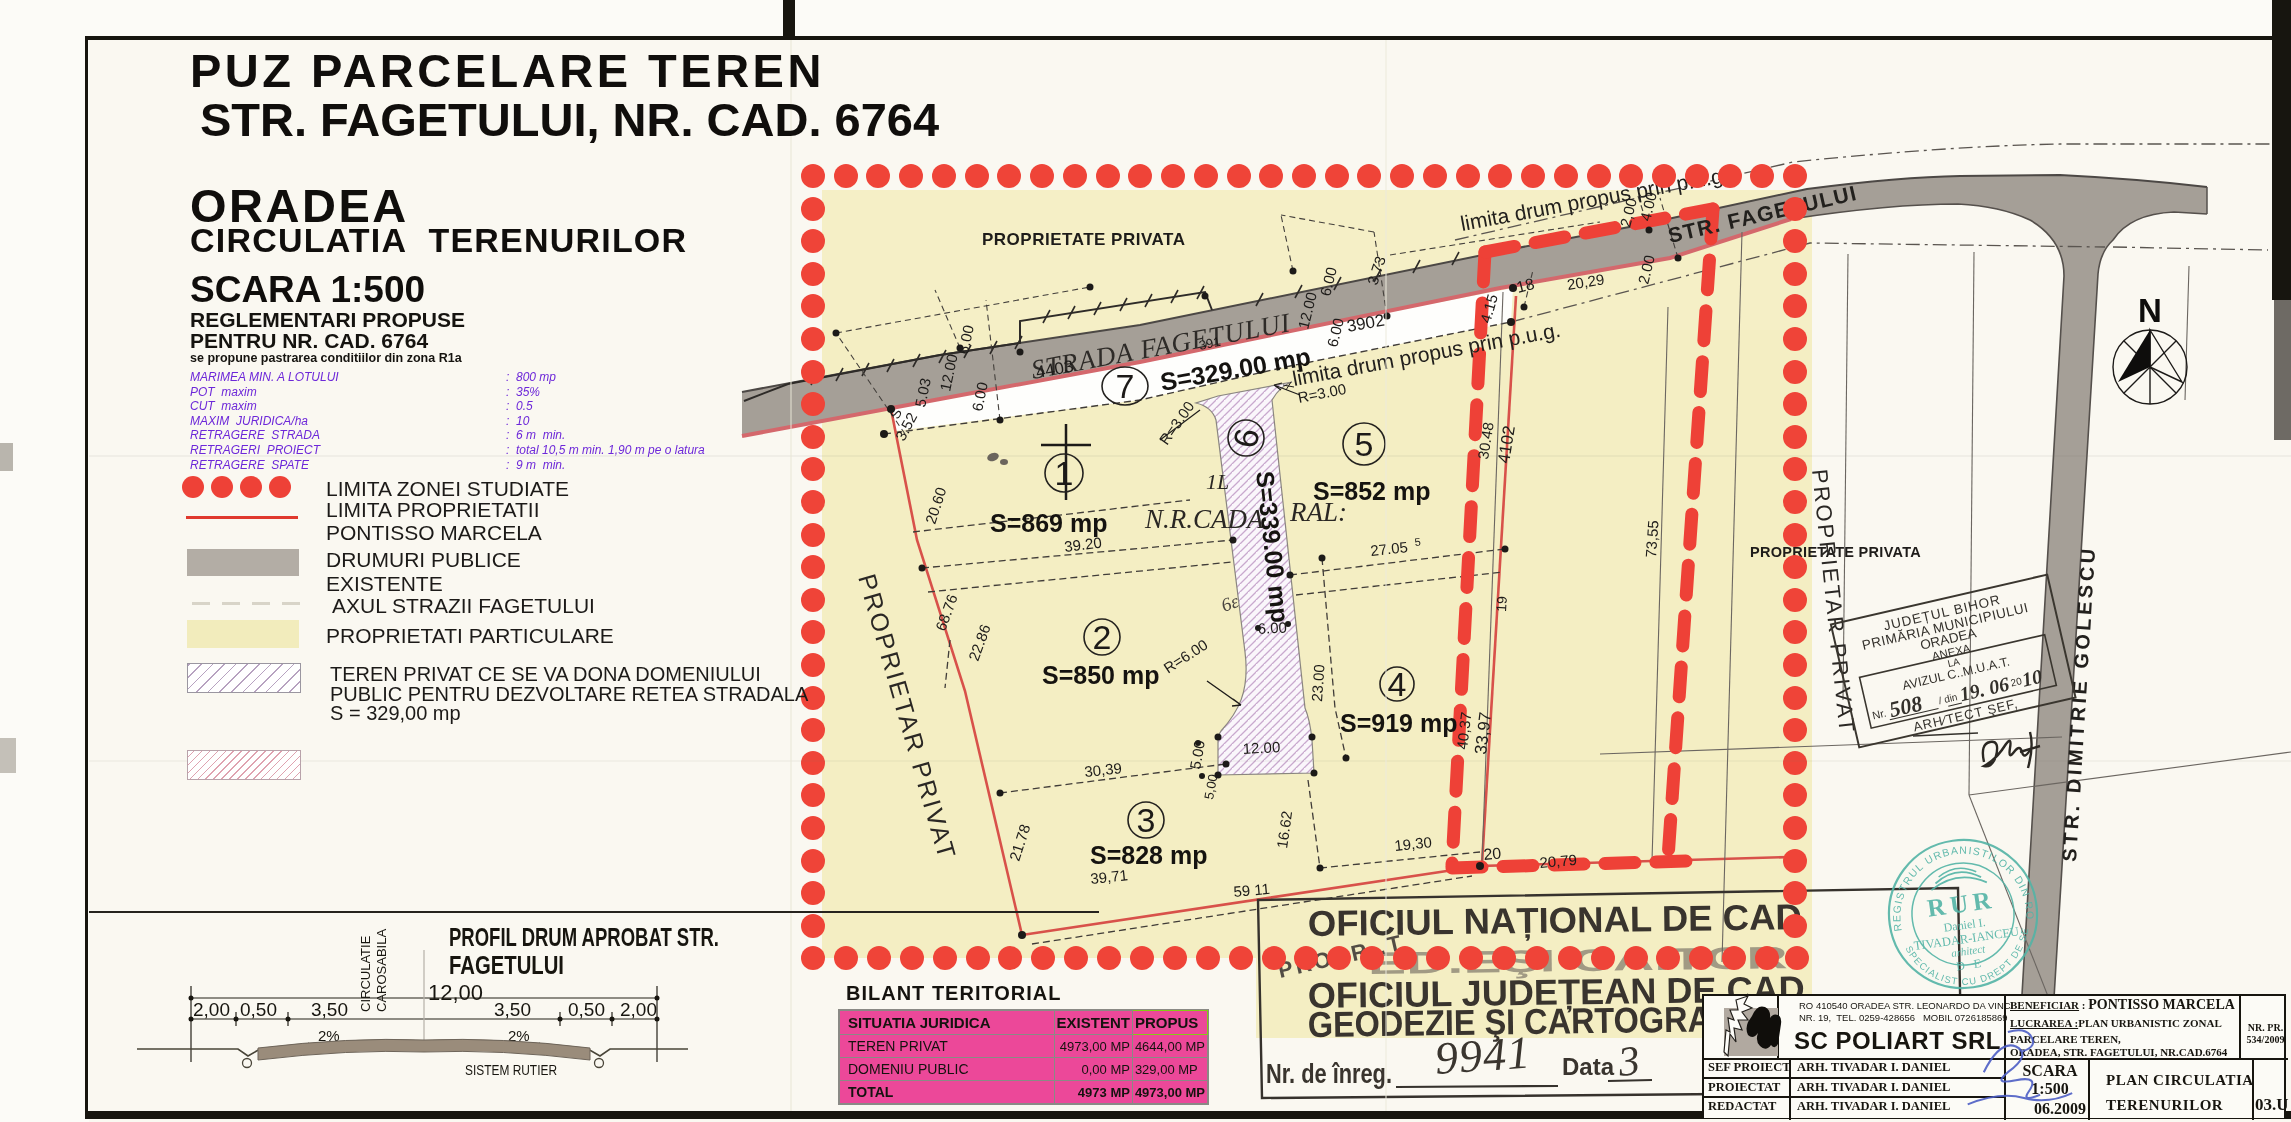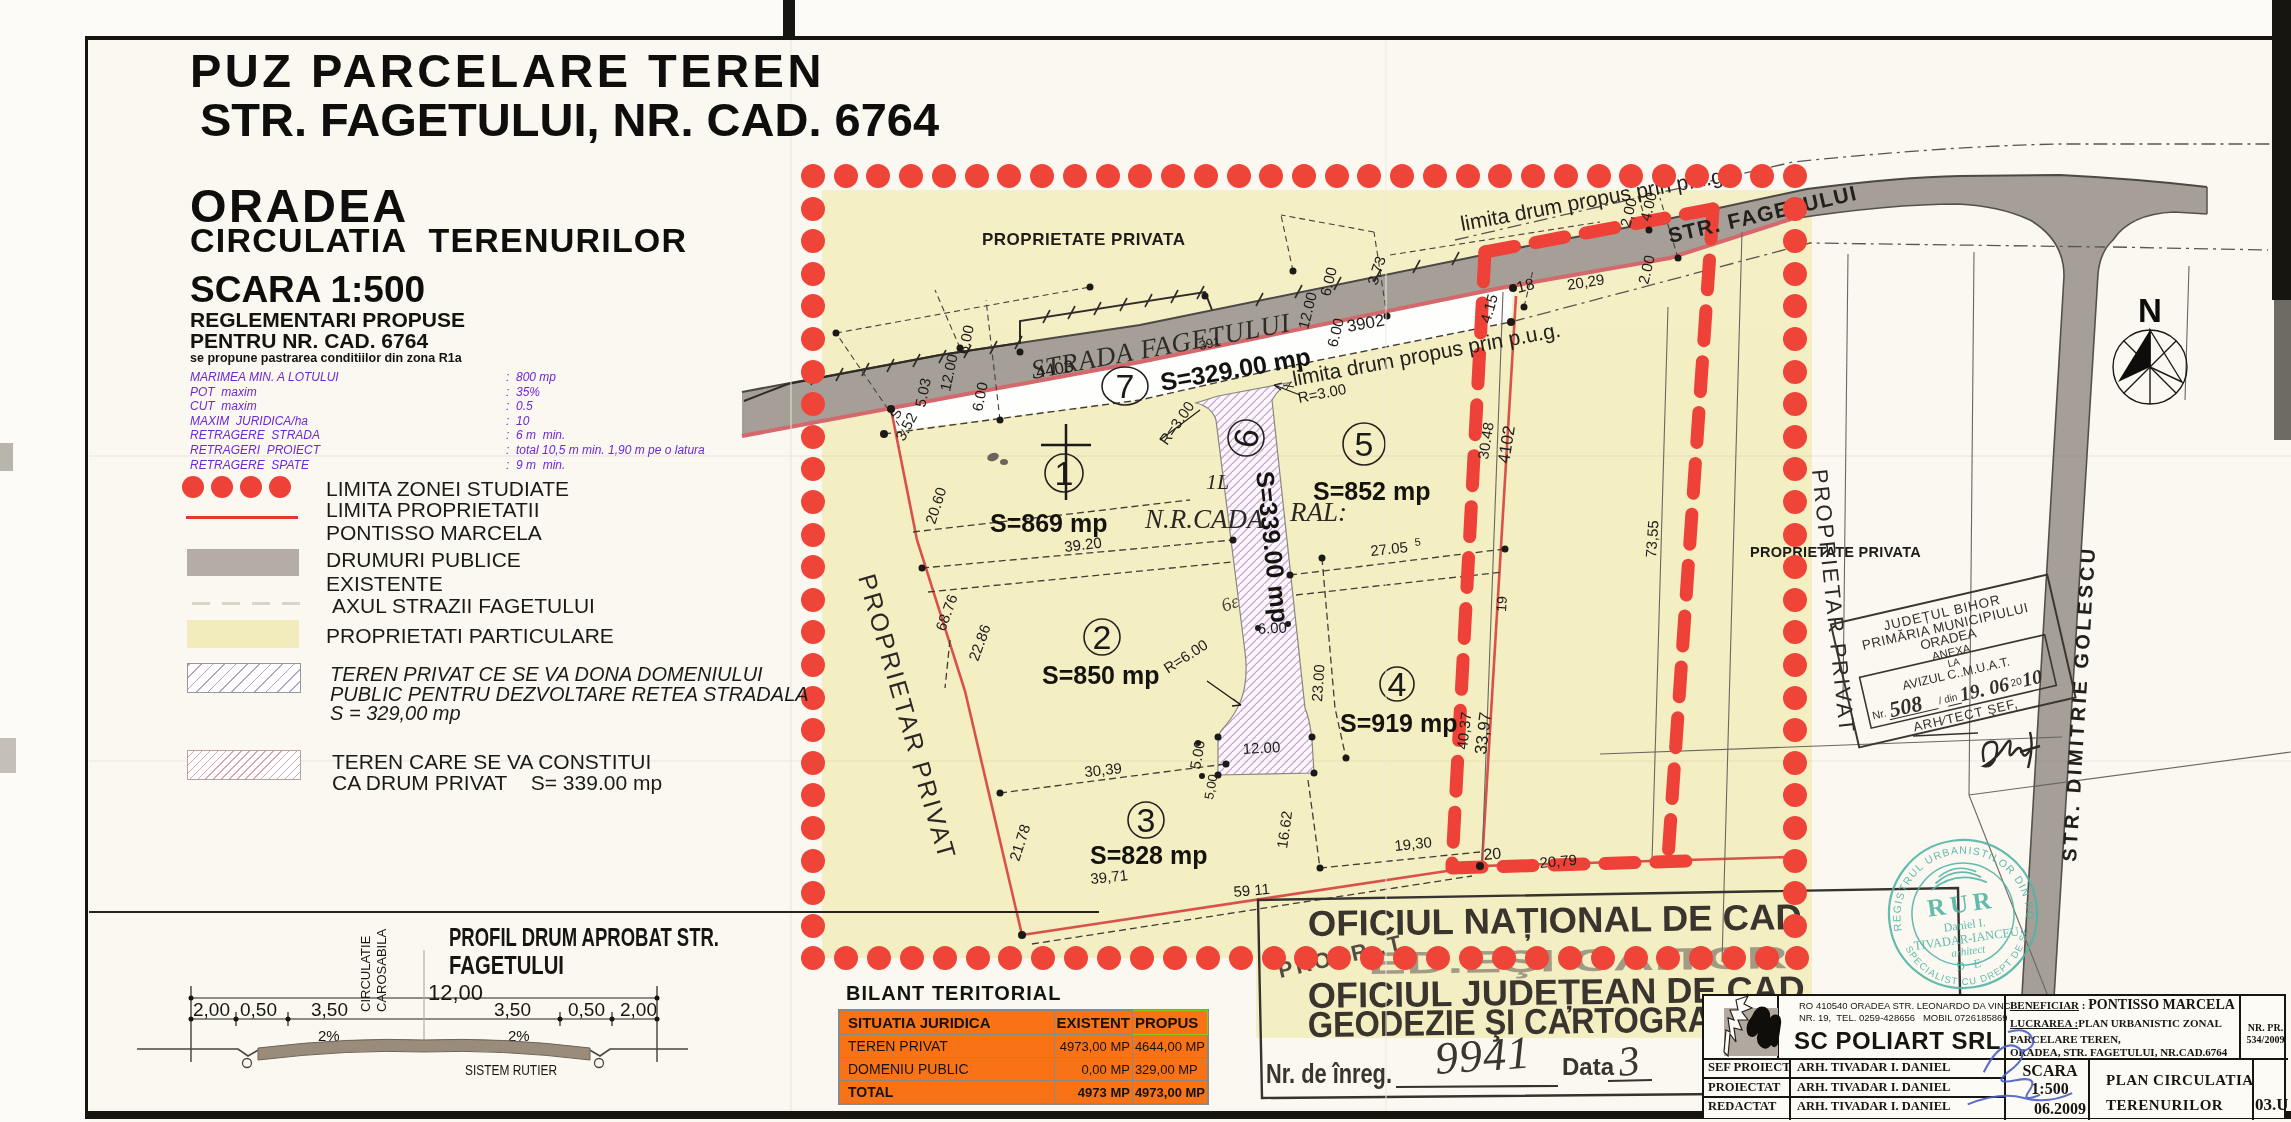--- a/index.html
+++ b/index.html
@@ -590,29 +590,28 @@
 <div class="abs" style="left:187px;top:549px;width:112px;height:27px;background:#b3ada5"></div>
 <div class="leg" style="left:326px;top:548px;font-size:21px;line-height:24px;">DRUMURI PUBLICE<br>EXISTENTE</div>
 
 <div class="abs" style="left:192px;top:602px;width:110px;height:3px;background:repeating-linear-gradient(90deg,#d8d4c8 0 18px,transparent 18px 30px)"></div>
 <div class="leg" style="left:332px;top:594px;font-size:21px;">AXUL STRAZII  FAGETULUI</div>
 
 <div class="abs" style="left:187px;top:620px;width:112px;height:28px;background:#f2ecbc"></div>
 <div class="leg" style="left:326px;top:624px;font-size:21px;">PROPRIETATI  PARTICULARE</div>
 
 <div class="abs" style="left:187px;top:663px;width:112px;height:28px;border:1px solid #9a96a0;background:repeating-linear-gradient(-45deg,#fff 0 7px,#b7a2c0 7px 8.2px)"></div>
-<div class="leg" style="left:330px;top:665px;font-size:20px;line-height:19.5px;font-style:italic;">TEREN PRIVAT CE SE VA DONA DOMENIULUI<br>PUBLIC PENTRU DEZVOLTARE RETEA STRADALA<br>S = 329,00 mp</div>
+<div class="leg" style="left:330px;top:665px;font-size:20px;line-height:19.5px;">TEREN PRIVAT CE SE VA DONA DOMENIULUI<br>PUBLIC PENTRU DEZVOLTARE RETEA STRADALA<br>S = 329,00 mp</div>
 
 <div class="abs" style="left:187px;top:750px;width:112px;height:28px;border:1px solid #b8a2aa;background:repeating-linear-gradient(-45deg,#fff 0 4.5px,#dfa3b0 4.5px 5.6px)"></div>
-<div class="leg" style="left:332px;top:751px;font-size:21px;line-height:21px;">TEREN CARE SE VA CONSTITUI<br>CA DRUM PRIVAT&nbsp;&nbsp;&nbsp;&nbsp;S= 339.00 mp</div>
 
 <div class="abs" style="left:89px;top:911px;width:1010px;height:2px;background:#26231e"></div>
 
 <div class="abs b" style="left:846px;top:982px;font-size:20px;color:#15130f;letter-spacing:1px;">BILANT  TERITORIAL</div>
-<div class="abs" style="left:838px;top:1009px;width:369px;height:94px;background:#f97316;border:1.5px solid #8a8a85;font-size:14px;color:#15130f;">
+<div class="abs" style="left:838px;top:1009px;width:369px;height:94px;background:#ec4899;border:1.5px solid #8a8a85;font-size:14px;color:#15130f;">
 <table style="border-collapse:collapse;width:100%;height:100%;font-family:'Liberation Sans',sans-serif;">
 <tbody>
           <tr style="font-weight:bold;font-size:15px;">
 <td style="border:1px solid #8a8a85;padding:0 4px 0 8px;font-size:15px;">SITUATIA JURIDICA</td>
 <td style="border:1px solid #8a8a85;padding:0 2px;width:68px;">EXISTENT</td>
 <td style="border:1px solid #84cc16;padding:0 2px;width:64px;">PROPUS</td>
           </tr>
 <tr>
             <td style="border:1px solid #8a8a85;padding:0 8px;">TEREN PRIVAT</td>
             <td style="border:1px solid #8a8a85;text-align:right;padding:0 2px;white-space:nowrap;font-size:13px;">4973,00 MP</td>

